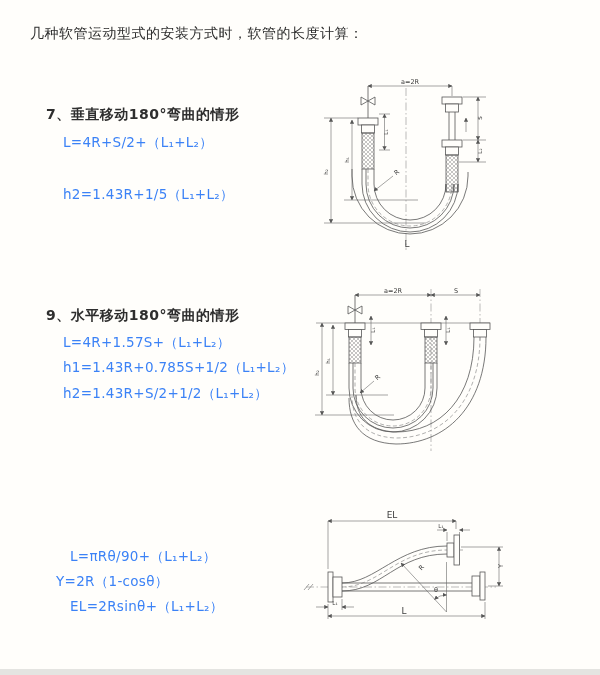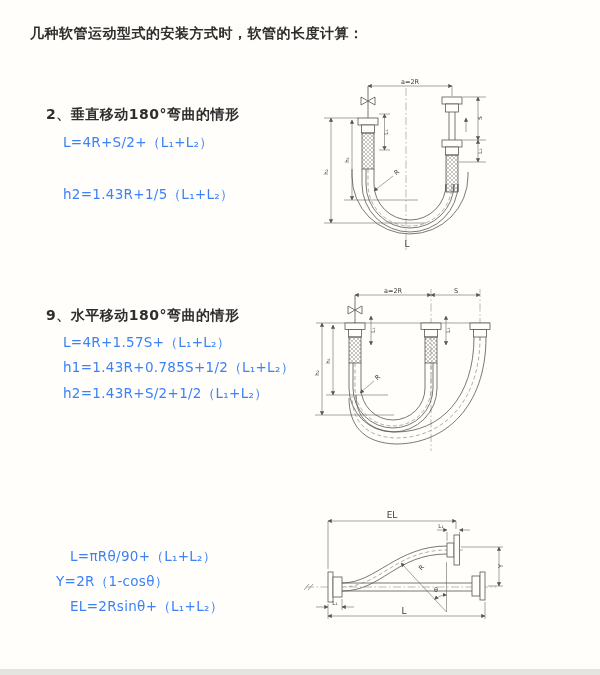--- a/index.html
+++ b/index.html
@@ -1,20 +1,20 @@
 <!DOCTYPE html>
 <html><head>
 <meta charset="utf-8">
 <style>
   html,body{margin:0;padding:0;background:#ffffff;}
   .page{
     position:relative;width:600px;height:675px;background:#fffefb;
     font-family:"DejaVu Sans","Liberation Sans",sans-serif;color:#2e2e2e;overflow:hidden;
   }
-  .doc-title{position:absolute;left:30px;top:25px;font-size:14px;font-weight:bold;letter-spacing:.5px;}
+  .doc-title{position:absolute;left:30px;top:25px;font-size:14px;font-weight:normal;letter-spacing:.5px;}
   .sec-heading{position:absolute;font-size:14px;font-weight:bold;letter-spacing:.5px;}
   .formula{position:absolute;font-size:13.5px;font-weight:500;letter-spacing:.3px;color:#3b82f6;}
   .diagram{position:absolute;}
   svg{overflow:visible;display:block;}
   .ln{stroke:#575757;stroke-width:.8;fill:none;}
   .thin{stroke:#6a6a6a;stroke-width:.6;fill:none;}
   .cl{stroke:#8f8f8f;stroke-width:.6;fill:none;stroke-dasharray:8 2.5 1.5 2.5;}
   .dash{stroke:#7a7a7a;stroke-width:.6;fill:none;stroke-dasharray:4 2.5;}
   .whitefill{fill:#fffefb;stroke:#575757;stroke-width:.8;}
   .braid{stroke:#575757;stroke-width:.8;}
@@ -23,21 +23,21 @@
   .lbl-sm{fill:#3b3b3b;font-size:5.5px;}
   .page-edge{position:absolute;left:0;bottom:0;width:600px;height:6px;background:#e4e4e1;}
 </style>
 </head>
 <body>
 
 <div class="page">
 
   <div class="doc-title">几种软管运动型式的安装方式时，软管的长度计算：</div>
 
-  <div class="sec-heading" style="left:46px;top:106px">2、垂直移动180°弯曲的情形</div>
+  <div class="sec-heading" style="left:46px;top:106px">7、垂直移动180°弯曲的情形</div>
   <div class="formula" style="left:63px;top:134px">L=4R+S/2+（L₁+L₂）</div>
   <div class="formula" style="left:63px;top:186px">h2=1.43R+1/5（L₁+L₂）</div>
 
   <div class="sec-heading" style="left:46px;top:307px">9、水平移动180°弯曲的情形</div>
   <div class="formula" style="left:63px;top:334px">L=4R+1.57S+（L₁+L₂）</div>
   <div class="formula" style="left:63px;top:359px">h1=1.43R+0.785S+1/2（L₁+L₂）</div>
   <div class="formula" style="left:63px;top:385px">h2=1.43R+S/2+1/2（L₁+L₂）</div>
 
   <div class="formula" style="left:70px;top:548px">L=πRθ/90+（L₁+L₂）</div>
   <div class="formula" style="left:56px;top:573px">Y=2R（1-cosθ）</div>

